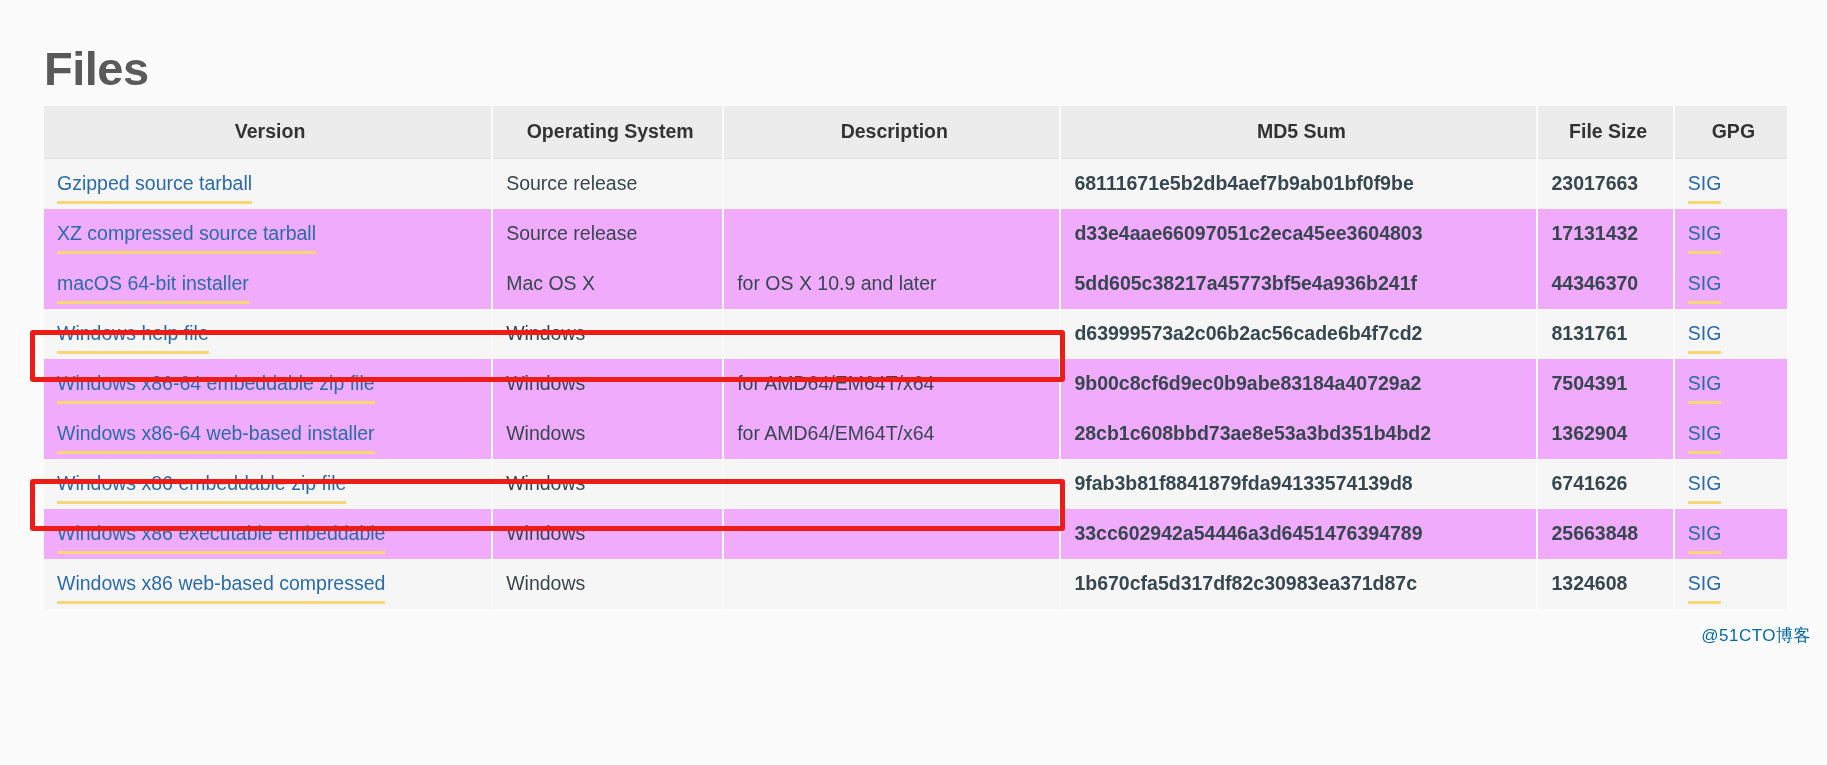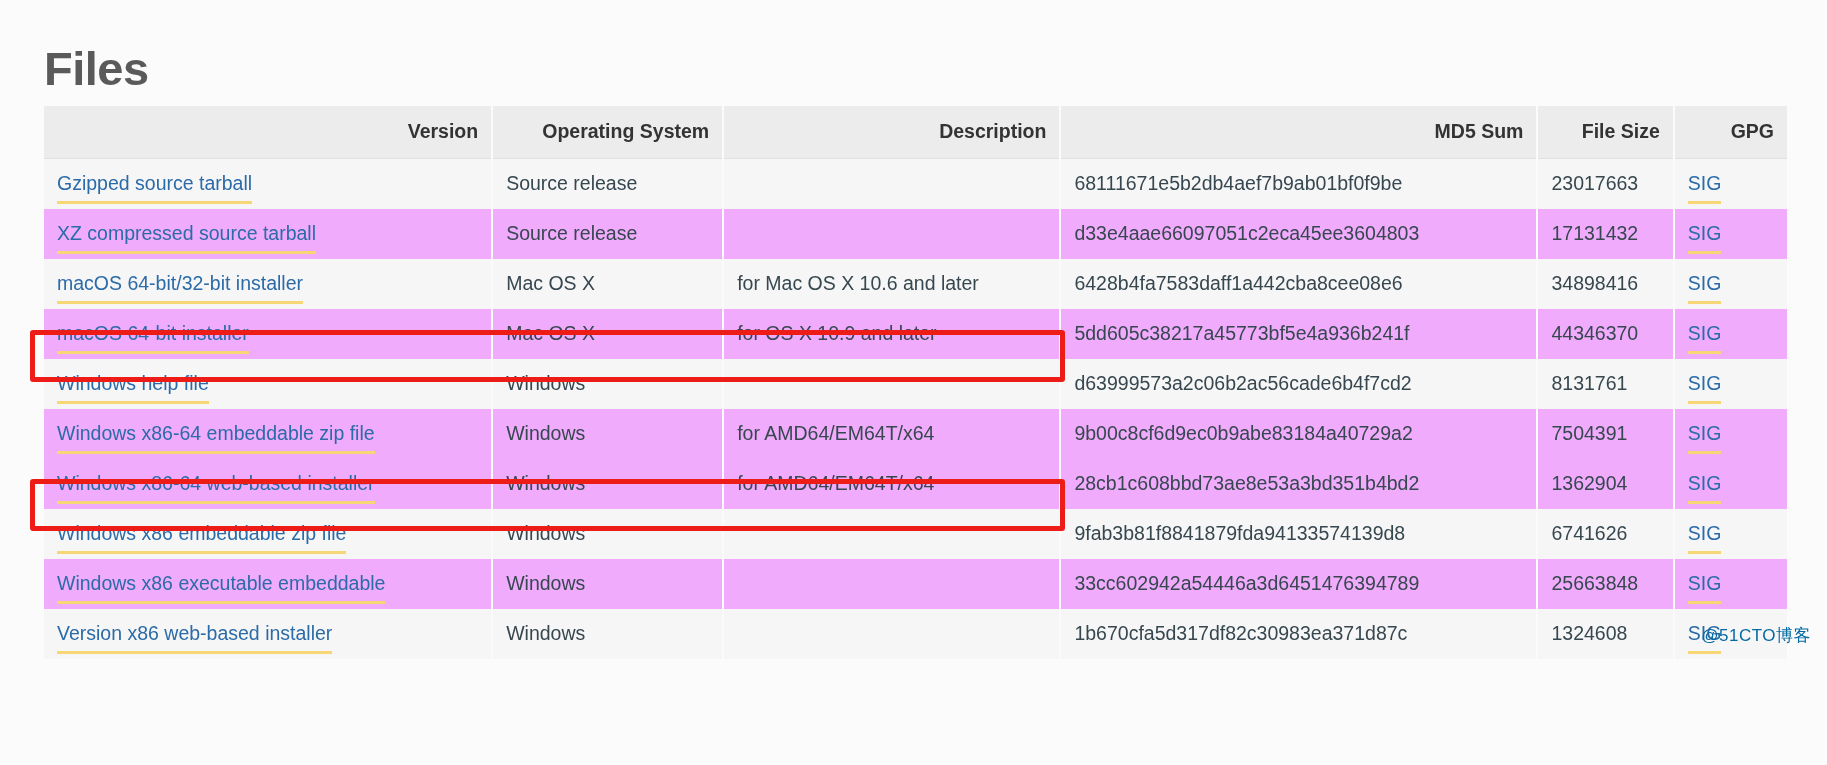--- a/index.html
+++ b/index.html
@@ -43,21 +43,21 @@
     border-collapse: collapse;
     width: 1743px;
     table-layout: fixed;
     font-size: 19.5px;
   }
 
   table.files thead th {
     background: #ececec;
     color: #333333;
     font-weight: bold;
-    text-align: right;
+    text-align: center;
     padding: 14px 13px 15px 18px;
     border-right: 2px solid #fbfbfb;
     border-bottom: 1px solid #e0e0e0;
     font-size: 19.5px;
     white-space: nowrap;
   }
   table.files thead th:last-child { border-right: none; }
 
   table.files tbody td {
     padding: 13px 13px 14px 13px;
@@ -82,21 +82,21 @@
   .col-gpg       { width: 98px; }
 
   a.dl-link, a.sig-link {
     color: #2b6ba8;
     text-decoration: none;
     border-bottom: 3px solid #f7d775;
     padding-bottom: 7px;
     cursor: pointer;
   }
 
-  .cell-num { color: #3c4349; }
+  .cell-num { color: #3c4349; font-weight: bold; }
 
   .highlight-box {
     position: absolute;
     border: 5px solid #ee1c16;
     border-radius: 3px;
     pointer-events: none;
     z-index: 20;
   }
 
   .watermark {
@@ -146,28 +146,20 @@
             <td><a class="sig-link">SIG</a></td>
           </tr>
           <tr class="row-even">
             <td><a class="dl-link">XZ compressed source tarball</a></td>
             <td>Source release</td>
             <td></td>
             <td class="cell-num">d33e4aae66097051c2eca45ee3604803</td>
             <td class="cell-num">17131432</td>
             <td><a class="sig-link">SIG</a></td>
           </tr>
-          <tr class="row-odd">
-            <td><a class="dl-link">macOS 64-bit/32-bit installer</a></td>
-            <td>Mac OS X</td>
-            <td>for Mac OS X 10.6 and later</td>
-            <td class="cell-num">6428b4fa7583daff1a442cba8cee08e6</td>
-            <td class="cell-num">34898416</td>
-            <td><a class="sig-link">SIG</a></td>
-          </tr>
           <tr class="row-even">
             <td><a class="dl-link">macOS 64-bit installer</a></td>
             <td>Mac OS X</td>
             <td>for OS X 10.9 and later</td>
             <td class="cell-num">5dd605c38217a45773bf5e4a936b241f</td>
             <td class="cell-num">44346370</td>
             <td><a class="sig-link">SIG</a></td>
           </tr>
           <tr class="row-odd">
             <td><a class="dl-link">Windows help file</a></td>
@@ -203,21 +195,21 @@
           </tr>
           <tr class="row-even">
             <td><a class="dl-link">Windows x86 executable embeddable</a></td>
             <td>Windows</td>
             <td></td>
             <td class="cell-num">33cc602942a54446a3d6451476394789</td>
             <td class="cell-num">25663848</td>
             <td><a class="sig-link">SIG</a></td>
           </tr>
           <tr class="row-odd">
-            <td><a class="dl-link">Version x86 web-based installer</a></td>
+            <td><a class="dl-link">Windows x86 web-based compressed</a></td>
             <td>Windows</td>
             <td></td>
             <td class="cell-num">1b670cfa5d317df82c30983ea371d87c</td>
             <td class="cell-num">1324608</td>
             <td><a class="sig-link">SIG</a></td>
           </tr>
         </tbody>
     </table>
   </div>
 

